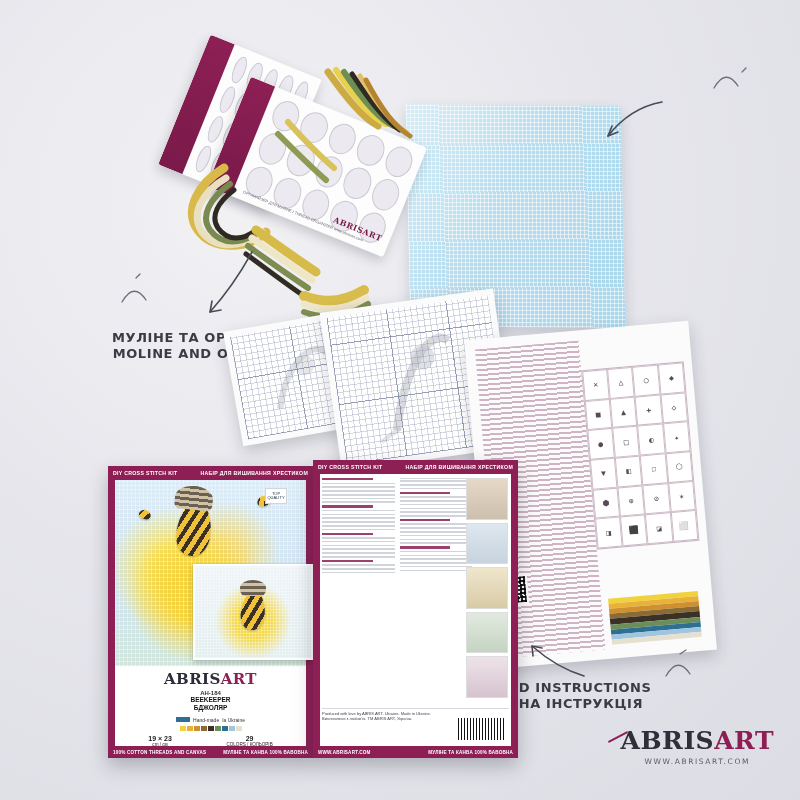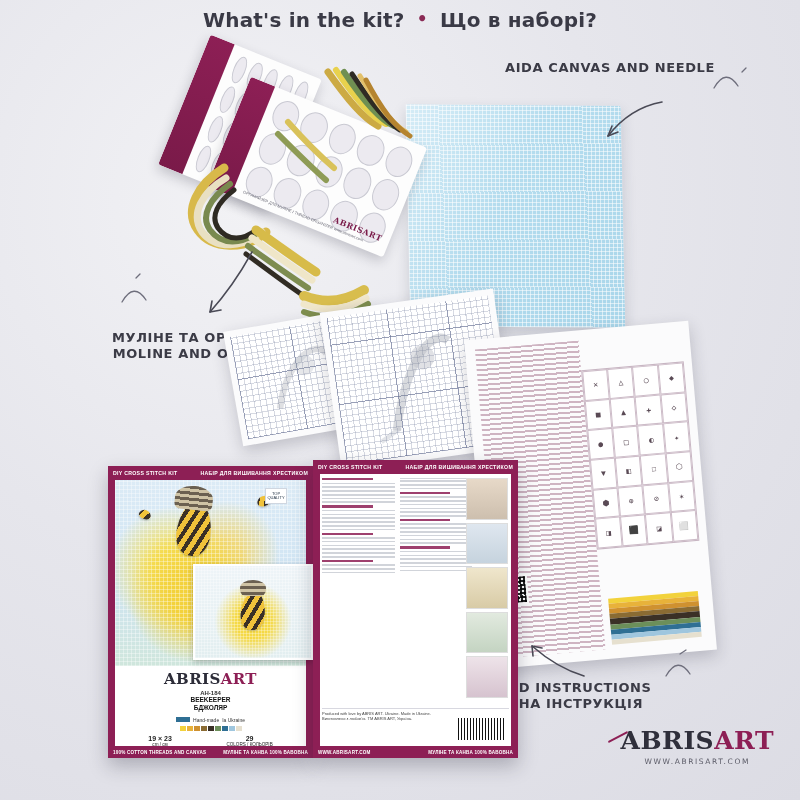--- a/index.html
+++ b/index.html
@@ -281,30 +281,24 @@
   #brand-main .needle{
     position:absolute; left:-14px; top:10px; width:22px; height:2px;
     background:#8d1f55; transform:rotate(-28deg); border-radius:2px;
   }
 </style>
 </head>
 <body>
 
 <div id="stage">
 
-  <div class="headline">
-    <span>What's in the kit?</span>
-    <span class="dot">•</span>
-    <span>Що в наборі?</span>
-  </div>
 
   <div id="aida"></div>
 
   <div class="caption" id="cap-canvas">
-    <span class="l2">AIDA CANVAS AND NEEDLE</span>
   </div>
 
   <svg class="squiggle" style="left:600px; top:96px;" width="70" height="60">
     <path d="M62 6 C40 10, 22 22, 8 40" stroke="#4a4a56" stroke-width="1.6" fill="none" stroke-linecap="round"></path>
     <path d="M8 40 L18 36 M8 40 L12 30" stroke="#4a4a56" stroke-width="1.6" fill="none" stroke-linecap="round"></path>
   </svg>
   <svg class="squiggle" style="left:712px; top:66px;" width="40" height="36">
     <path d="M2 22 C10 8, 18 8, 26 20 M30 6 L34 2" stroke="#6e6e7c" stroke-width="1.3" fill="none" stroke-linecap="round"></path>
   </svg>
 

